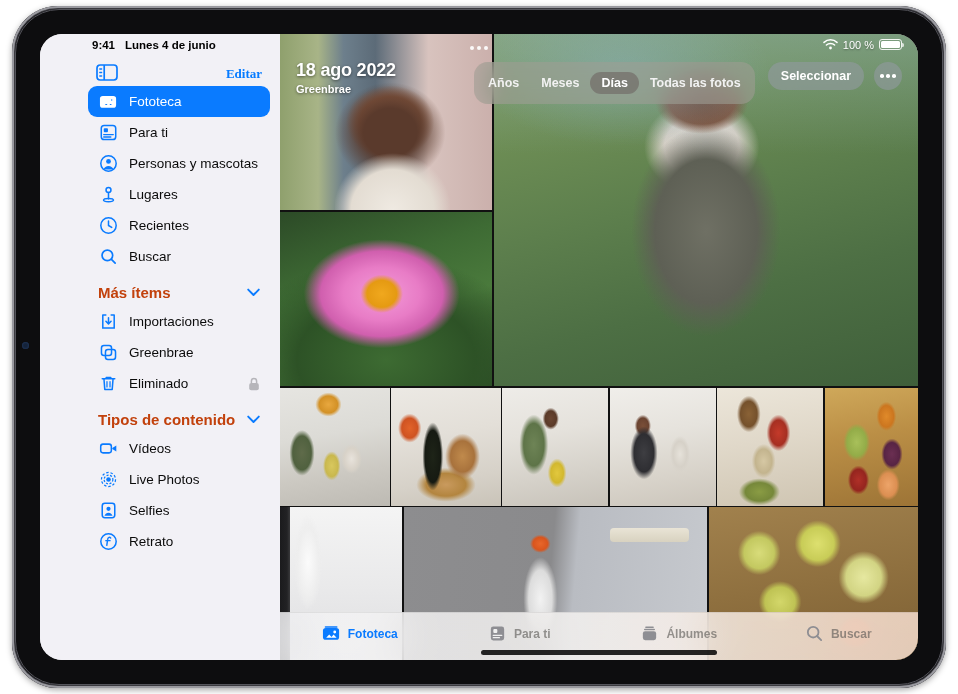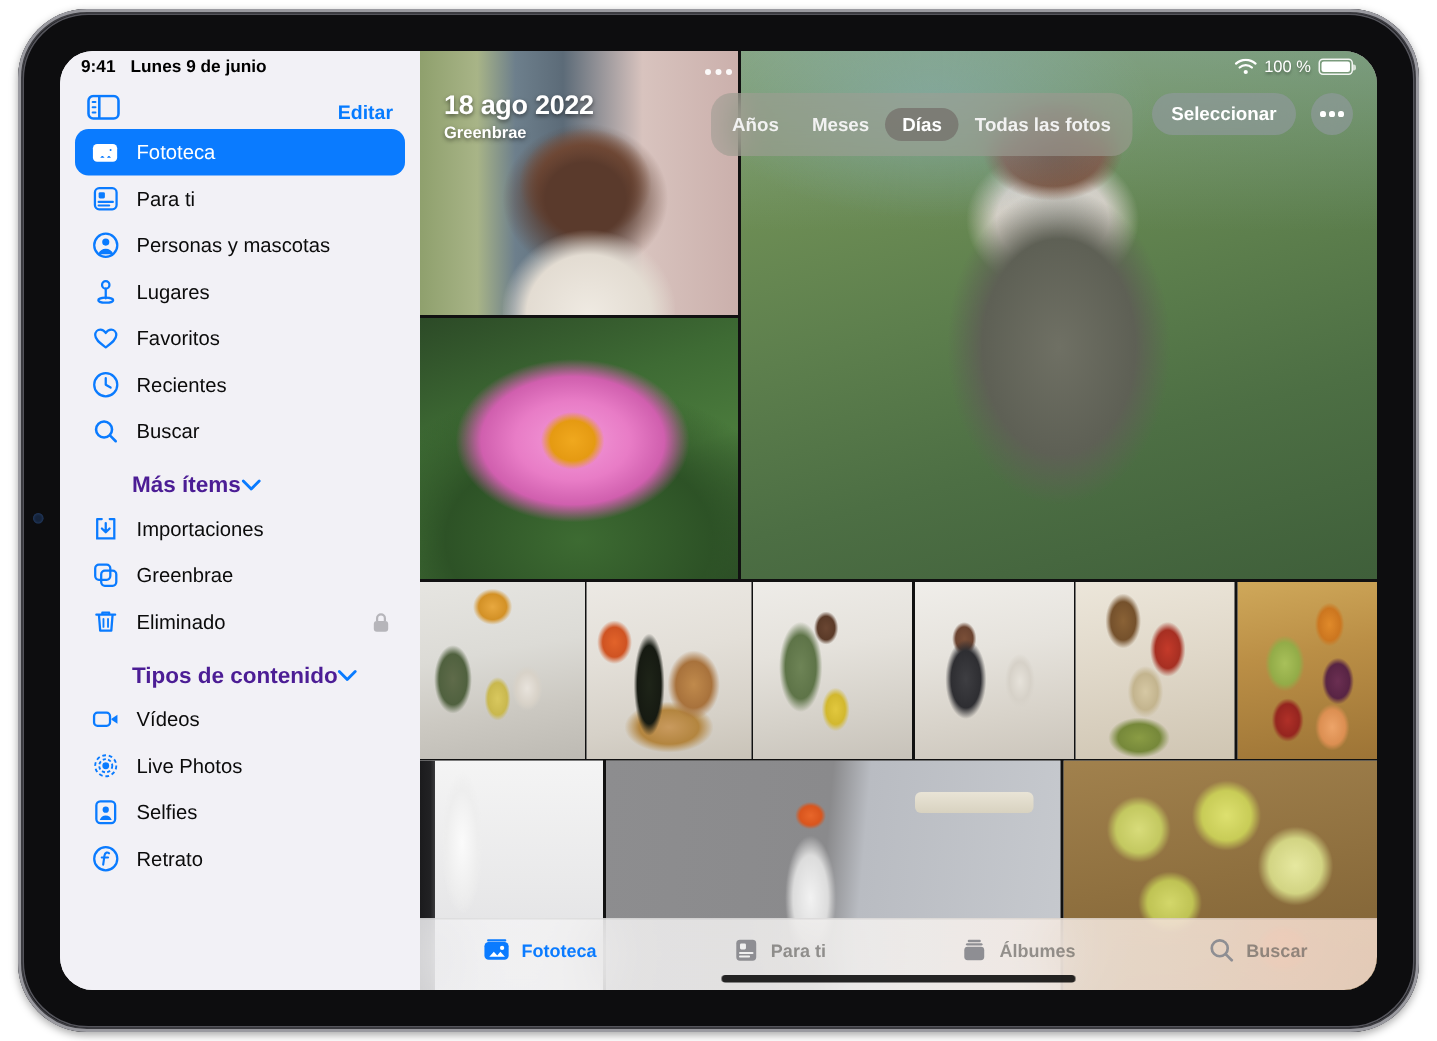--- a/index.html
+++ b/index.html
@@ -64,39 +64,41 @@
   }
 
   
   #sidebar {
     width: 240px;
     height: 100%;
     background: #f2f1f6;
     flex: 0 0 240px;
     position: relative;
     overflow: hidden;
+    padding-left: 38px;
   }
   #status-bar {
     height: 22px;
     display: flex;
     align-items: center;
     padding: 0 0 0 14px;
     gap: 10px;
     font-size: 11.5px;
     font-weight: bold;
     color: #000;
   }
   #status-date { font-weight: bold; font-size: 11.5px; }
 
   #sidebar-header {
     display: flex;
     align-items: center;
     justify-content: space-between;
     padding: 6px 18px 0 18px;
     height: 30px;
+    font-family: Liberation Serif, serif;
   }
   #sidebar-toggle-icon { cursor: pointer; }
   #edit-button {
     color: #067bff;
     font-size: 13px;
     font-weight: 600;
     cursor: pointer;
   }
   #app-title {
     font-size: 30px;
@@ -130,26 +132,26 @@
     flex: 0 0 20px;
   }
   .nav-icon svg { stroke: #0a7bff; fill: none; stroke-width: 1.6; }
   .nav-icon svg .solid { fill: #0a7bff; stroke: none; }
   .nav-label { flex: 1; white-space: nowrap; }
   .nav-trailing { opacity: .45; display: flex; align-items: center; }
 
   .section-header {
     display: flex;
     align-items: center;
+    justify-content: space-between;
     padding: 12px 20px 5px 20px;
     font-size: 15px;
     font-weight: bold;
-    color: #4c1d95;
+    color: #c2410c;
     cursor: pointer;
-    margin-left: 28px;
   }
   .chev { color: #0a7bff; display: flex; }
 
   
   #main {
     flex: 1;
     position: relative;
     overflow: hidden;
     background: #111;
   }
@@ -451,21 +453,21 @@
 <div id="device-edge-hl"></div>
 <div id="device-edge-hl-2"></div>
 <div id="front-camera"></div>
 
 <div id="screen">
 
   <aside id="sidebar">
 
     <div id="status-bar">
       <span>9:41</span>
-      <span id="status-date">Lunes 9 de junio</span>
+      <span id="status-date">Lunes 4 de junio</span>
     </div>
 
     <div id="sidebar-header">
       <span id="sidebar-toggle-icon">
         <svg width="22" height="17" viewBox="0 0 22 17" fill="none">
           <rect x="1" y="1" width="20" height="15" rx="3.2" stroke="#0a7bff" stroke-width="1.7"></rect>
           <line x1="8.2" y1="1" x2="8.2" y2="16" stroke="#0a7bff" stroke-width="1.7"></line>
           <line x1="3.8" y1="5" x2="5.6" y2="5" stroke="#0a7bff" stroke-width="1.4" stroke-linecap="round"></line>
           <line x1="3.8" y1="8.5" x2="5.6" y2="8.5" stroke="#0a7bff" stroke-width="1.4" stroke-linecap="round"></line>
           <line x1="3.8" y1="12" x2="5.6" y2="12" stroke="#0a7bff" stroke-width="1.4" stroke-linecap="round"></line>
@@ -516,28 +518,20 @@
         <span class="nav-icon">
           <svg width="19" height="19" viewBox="0 0 20 20">
             <circle cx="10" cy="5.2" r="2.6" stroke="#0a7bff" stroke-width="1.6" fill="none"></circle>
             <line x1="10" y1="7.8" x2="10" y2="14.6" stroke="#0a7bff" stroke-width="1.6" stroke-linecap="round"></line>
             <ellipse cx="10" cy="15.9" rx="5.2" ry="1.8" stroke="#0a7bff" stroke-width="1.6" fill="none"></ellipse>
           </svg>
         </span>
         <span class="nav-label">Lugares</span>
       </div>
 
-      <div class="nav-item">
-        <span class="nav-icon">
-          <svg width="19" height="19" viewBox="0 0 20 20">
-            <path d="M10 16.4C6.2 13.6 2.6 11.2 2.6 7.8 2.6 5.6 4.2 4 6.2 4c1.6 0 2.9.9 3.8 2.3C10.9 4.9 12.2 4 13.8 4c2 0 3.6 1.6 3.6 3.8 0 3.4-3.6 5.8-7.4 8.6z" stroke="#0a7bff" stroke-width="1.6" fill="none" stroke-linejoin="round"></path>
-          </svg>
-        </span>
-        <span class="nav-label">Favoritos</span>
-      </div>
 
       <div class="nav-item">
         <span class="nav-icon">
           <svg width="19" height="19" viewBox="0 0 20 20">
             <circle cx="10" cy="10" r="8.1" stroke="#0a7bff" stroke-width="1.6" fill="none"></circle>
             <path d="M10 5.4V10l3.4 2" stroke="#0a7bff" stroke-width="1.6" fill="none" stroke-linecap="round" stroke-linejoin="round"></path>
           </svg>
         </span>
         <span class="nav-label">Recientes</span>
       </div>

